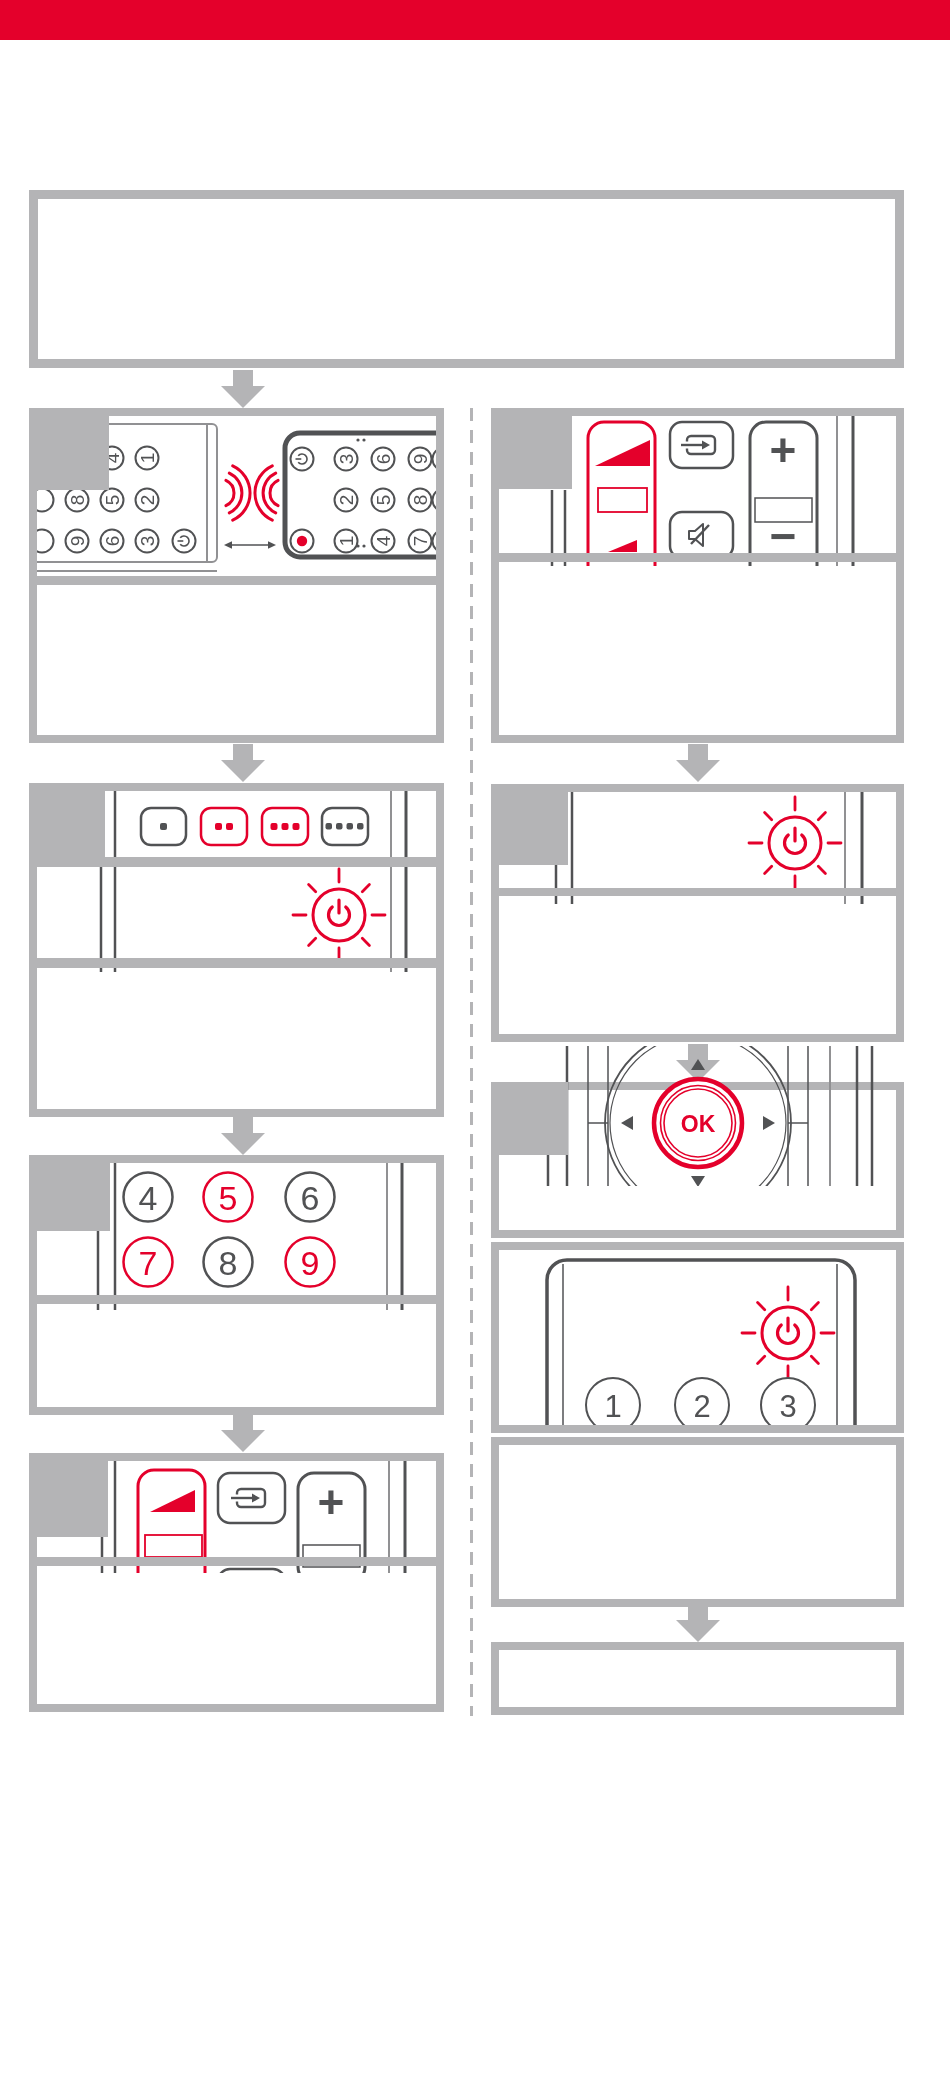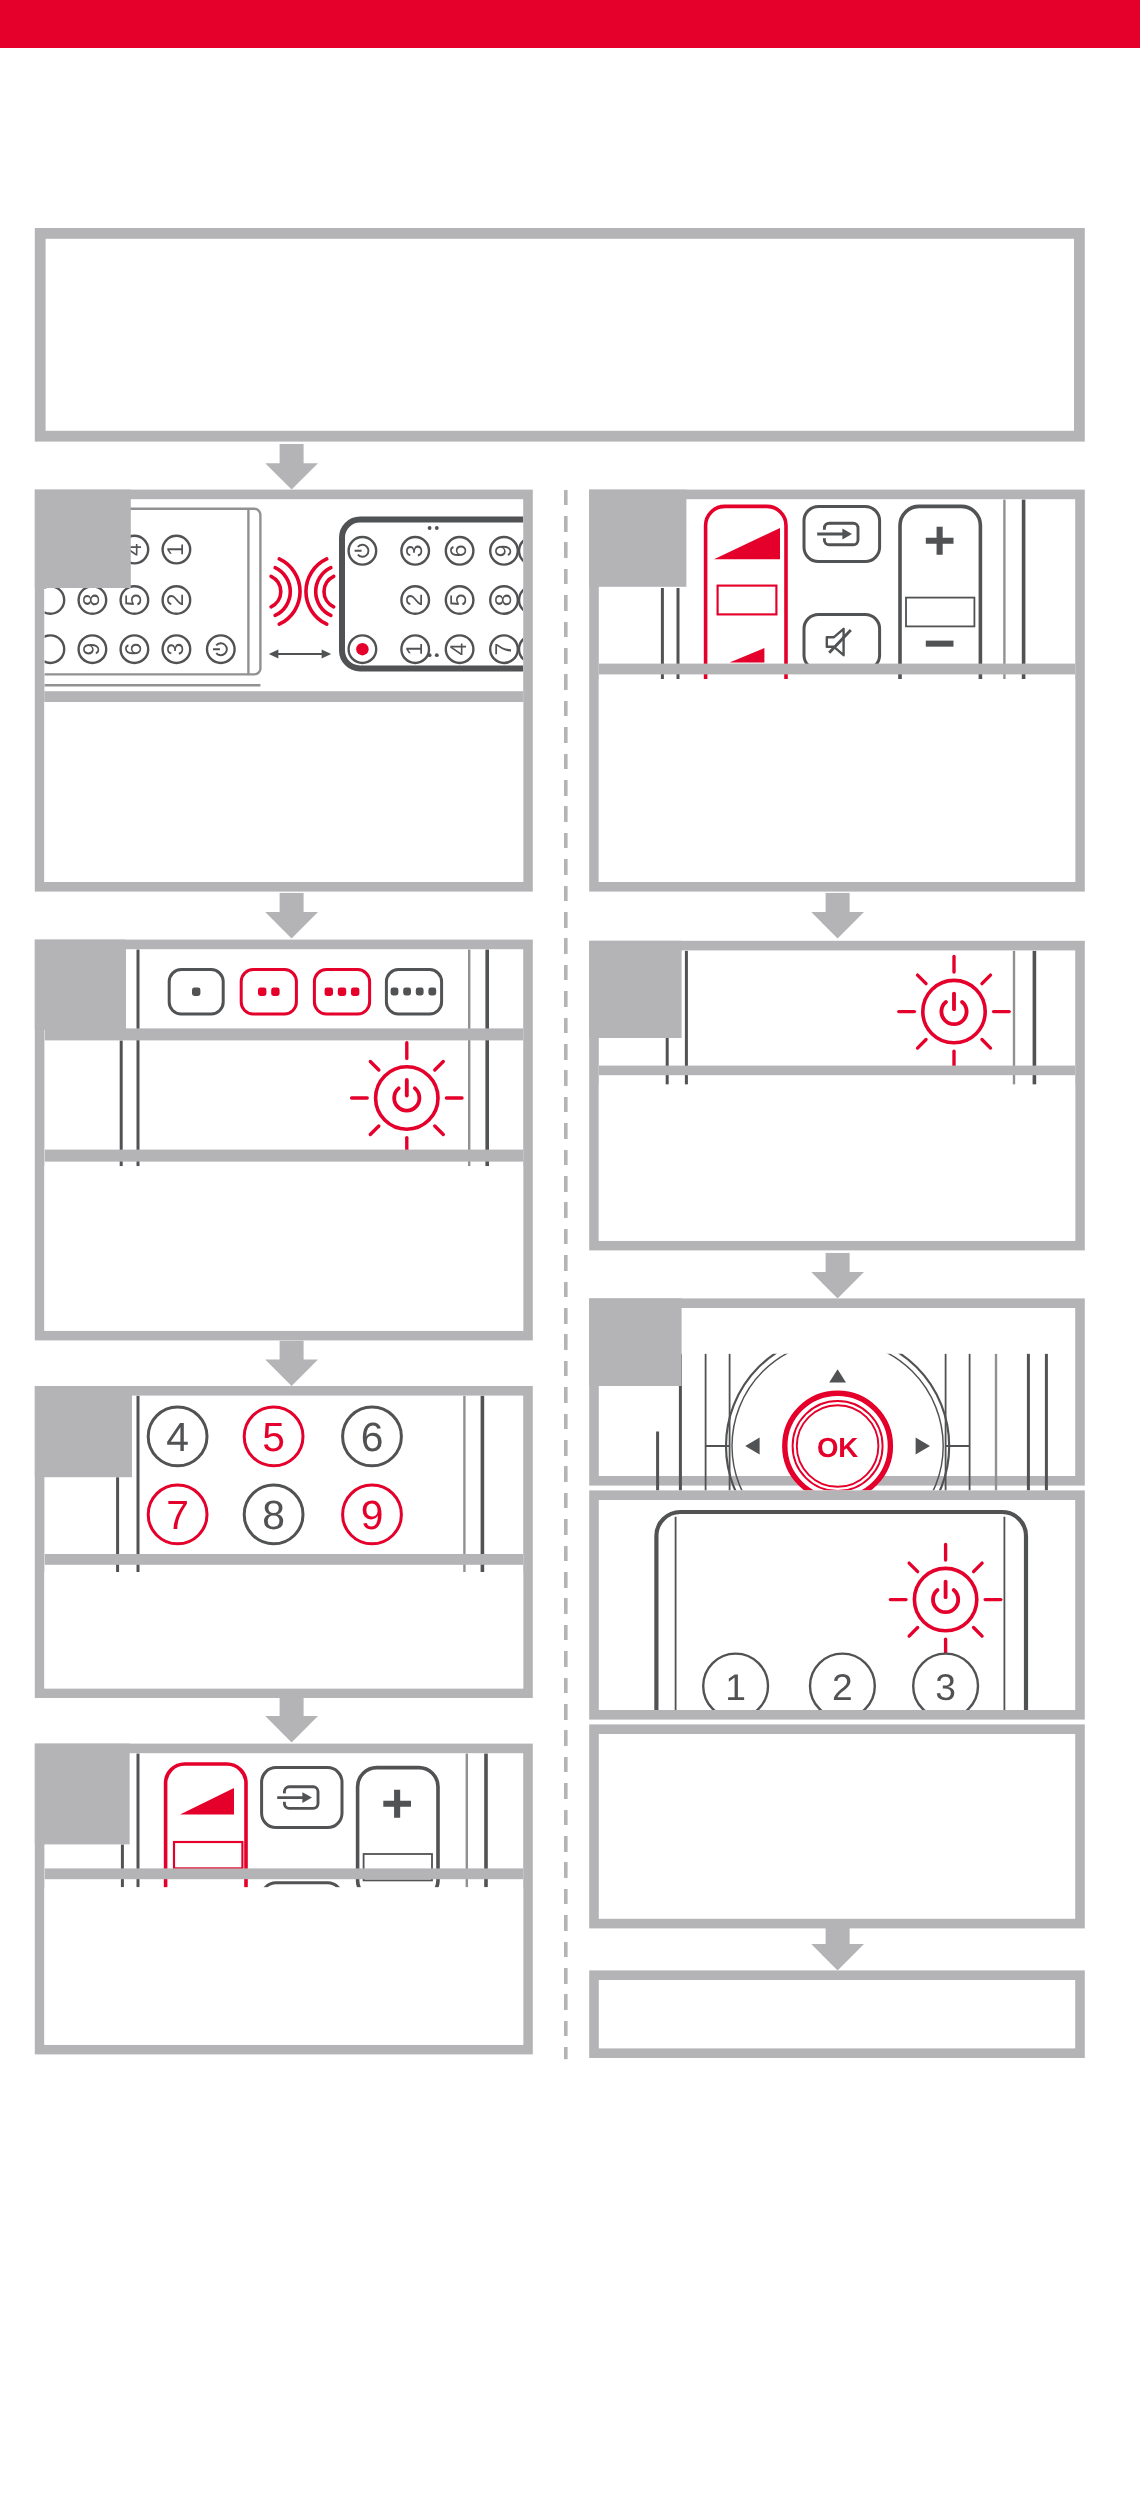--- a/index.html
+++ b/index.html
@@ -346,21 +346,21 @@
   <div class="sq" style="left:491px;top:784px;width:77px;height:81px;"></div>
 
   <div class="arrow" style="left:676px;top:1044px;">
     <svg width="44" height="38">
         <rect x="12" y="0" width="20" height="17" fill="#b4b4b6"></rect>
         <polygon points="0,16 44,16 22,38" fill="#b4b4b6"></polygon>
       </svg>
   </div>
 
   <div class="box" style="left:491px;top:1082px;width:413px;height:156px;"></div>
-  <div class="illus" style="left:499px;top:1128px;width:397px;height:140px;">
+  <div class="illus" style="left:499px;top:1046px;width:397px;height:140px;">
     <svg width="397" height="140" viewBox="0 0 397 140">
       <line x1="49" y1="65" x2="49" y2="140" class="s-dk" stroke-width="2.5"></line>
       <line x1="68" y1="0" x2="68" y2="140" class="s-dk" stroke-width="2.5"></line>
       <g>
         <circle cx="199" cy="77" r="93" class="s-dk" stroke-width="1.8"></circle>
         <circle cx="199" cy="77" r="88" class="s-dk" stroke-width="1.2"></circle>
         <line x1="89" y1="0" x2="89" y2="140" class="s-dk" stroke-width="1.5"></line>
         <line x1="109" y1="0" x2="109" y2="140" class="s-dk" stroke-width="1.5"></line>
         <line x1="89" y1="77" x2="109" y2="77" class="s-dk" stroke-width="1.5"></line>
         <line x1="289" y1="0" x2="289" y2="140" class="s-dk" stroke-width="1.5"></line>

